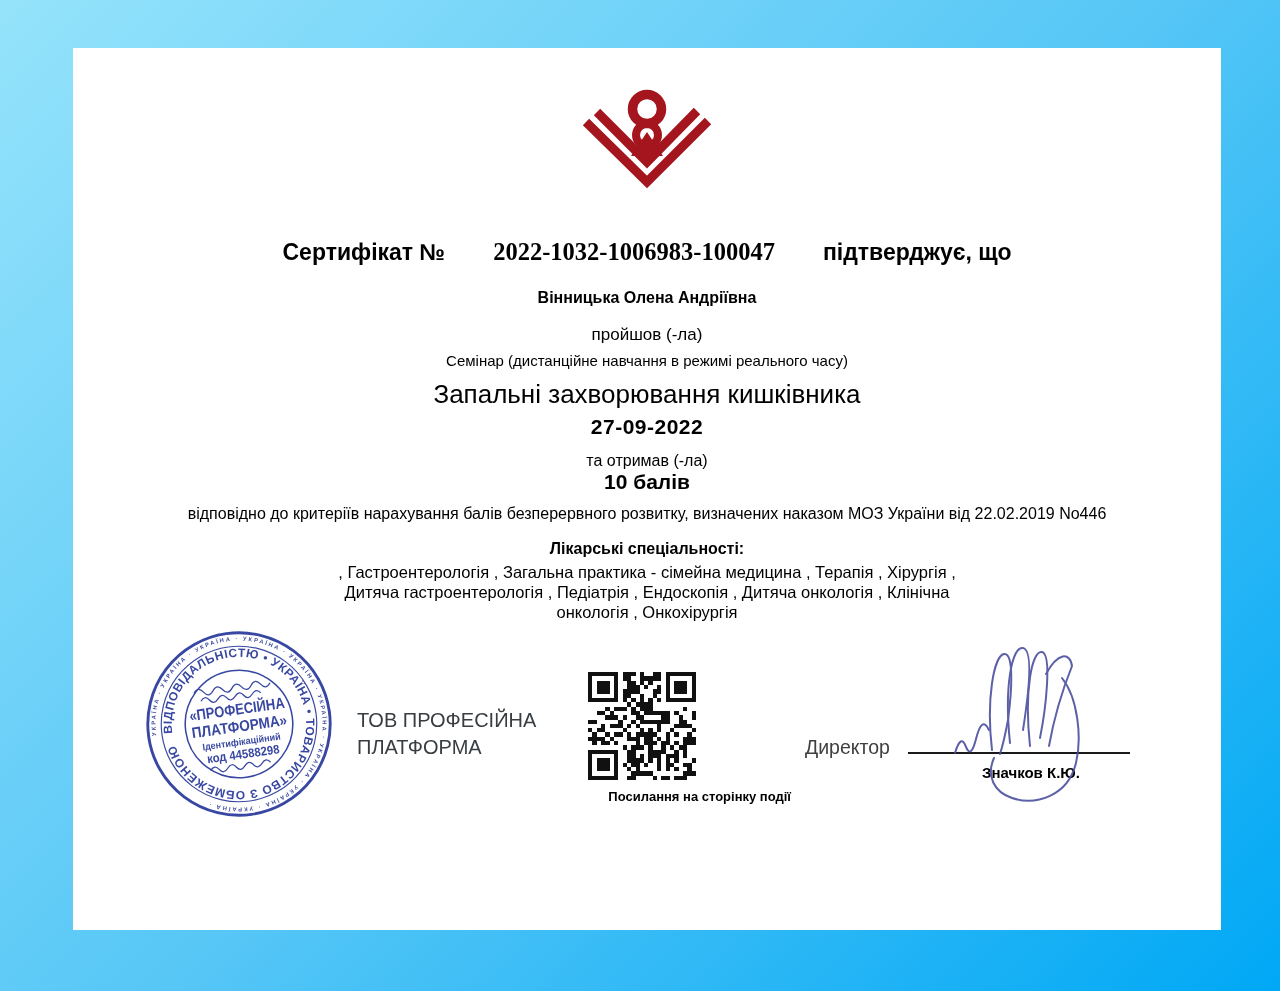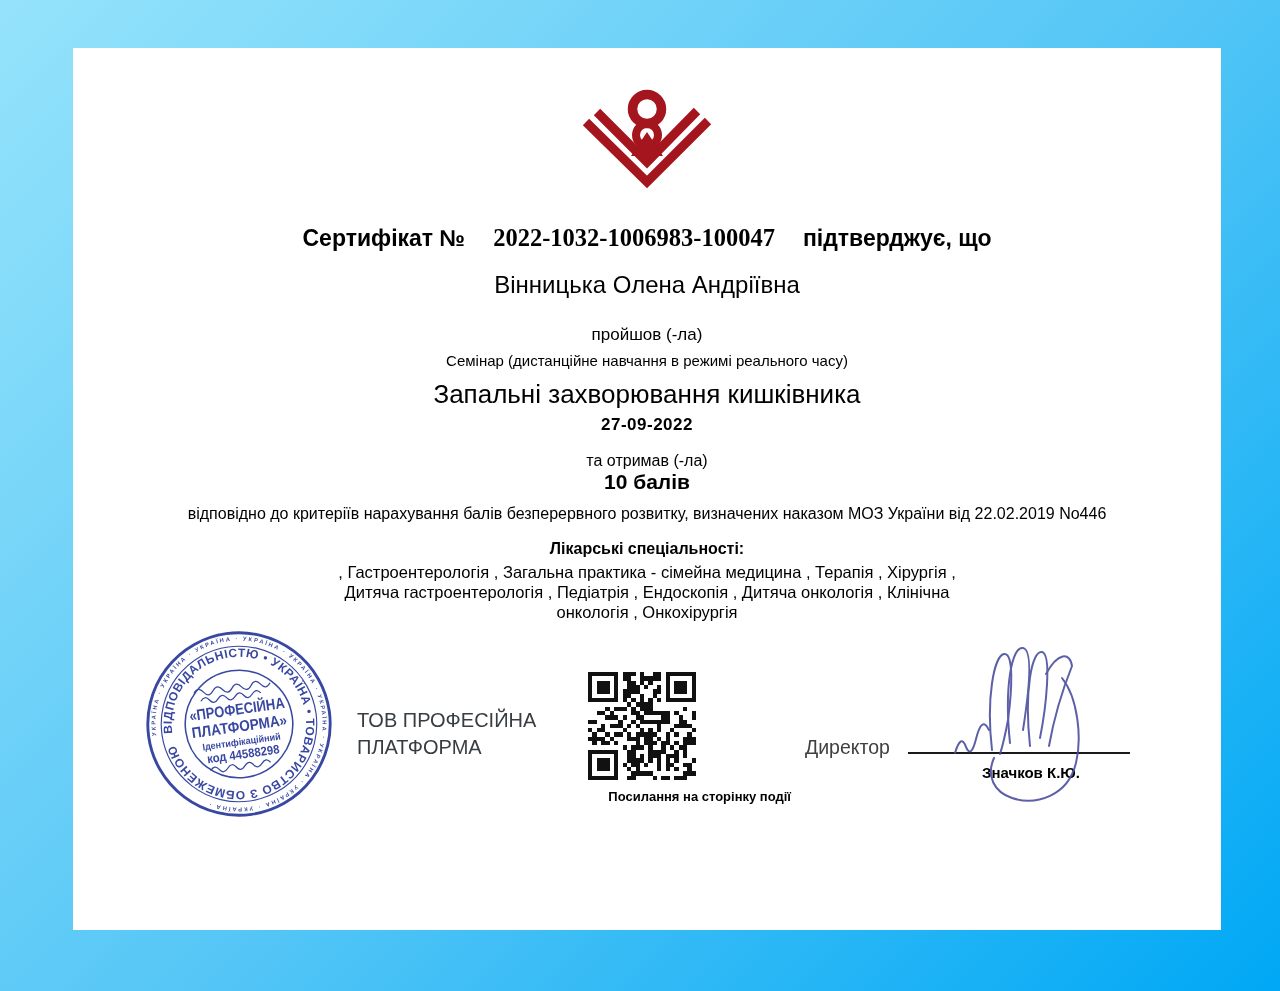--- a/index.html
+++ b/index.html
@@ -15,28 +15,28 @@
     background:linear-gradient(135deg,var(--bg1) 0%,#55c6f6 52%,var(--bg2) 100%);
     position:relative;color:#000;
   }
   .card{
     position:absolute;left:73px;top:48px;width:1148px;height:882px;
     background:#ffffff;
   }
   .abs{position:absolute;left:0;right:0;text-align:center;white-space:nowrap}
   .logo-wrap{position:absolute;top:37px;left:0;right:0;display:flex;justify-content:center}
   .logo-wrap svg{color:var(--logo-color)}
-  .header-line{top:176px;display:flex;justify-content:center;align-items:center;gap:28px;
+  .header-line{top:190px;display:flex;justify-content:center;align-items:center;gap:48px;
     font-size:23px;font-weight:bold}
   .cert-number{font-family:"Liberation Serif",serif;font-size:24.5px;font-weight:bold}
-  .recipient{top:223px;font-size:24px;font-weight:normal}
+  .recipient{top:241px;font-size:16px;font-weight:bold}
   .completed{top:277px;font-size:17px}
   .event-format{top:304px;font-size:15px}
   .event-title{top:331px;font-size:26px;font-weight:normal}
-  .event-date{top:367px;font-size:17px;font-weight:bold;letter-spacing:.5px}
+  .event-date{top:367px;font-size:21px;font-weight:bold;letter-spacing:.5px}
   .received{top:404px;font-size:16px}
   .points{top:422px;font-size:21px;font-weight:bold}
   .criteria{top:457px;font-size:16px}
   .spec-title{top:492px;font-size:16px;font-weight:bold}
   .spec-lines{top:514px;font-size:16.5px;line-height:20px}
   .stamp-wrap{position:absolute;left:70px;top:580px;width:192px;height:192px;color:var(--stamp-color);opacity:.95}
   .org-name{position:absolute;left:284px;top:659px;font-size:20px;line-height:27px;color:#383d42;text-align:left}
   .qr-wrap{position:absolute;left:515px;top:624px;width:108px;height:108px}
   .qr-wrap svg{width:108px;height:108px;shape-rendering:crispEdges;fill:#111}
   .qr-caption{position:absolute;left:418px;width:300px;top:741px;text-align:right;

